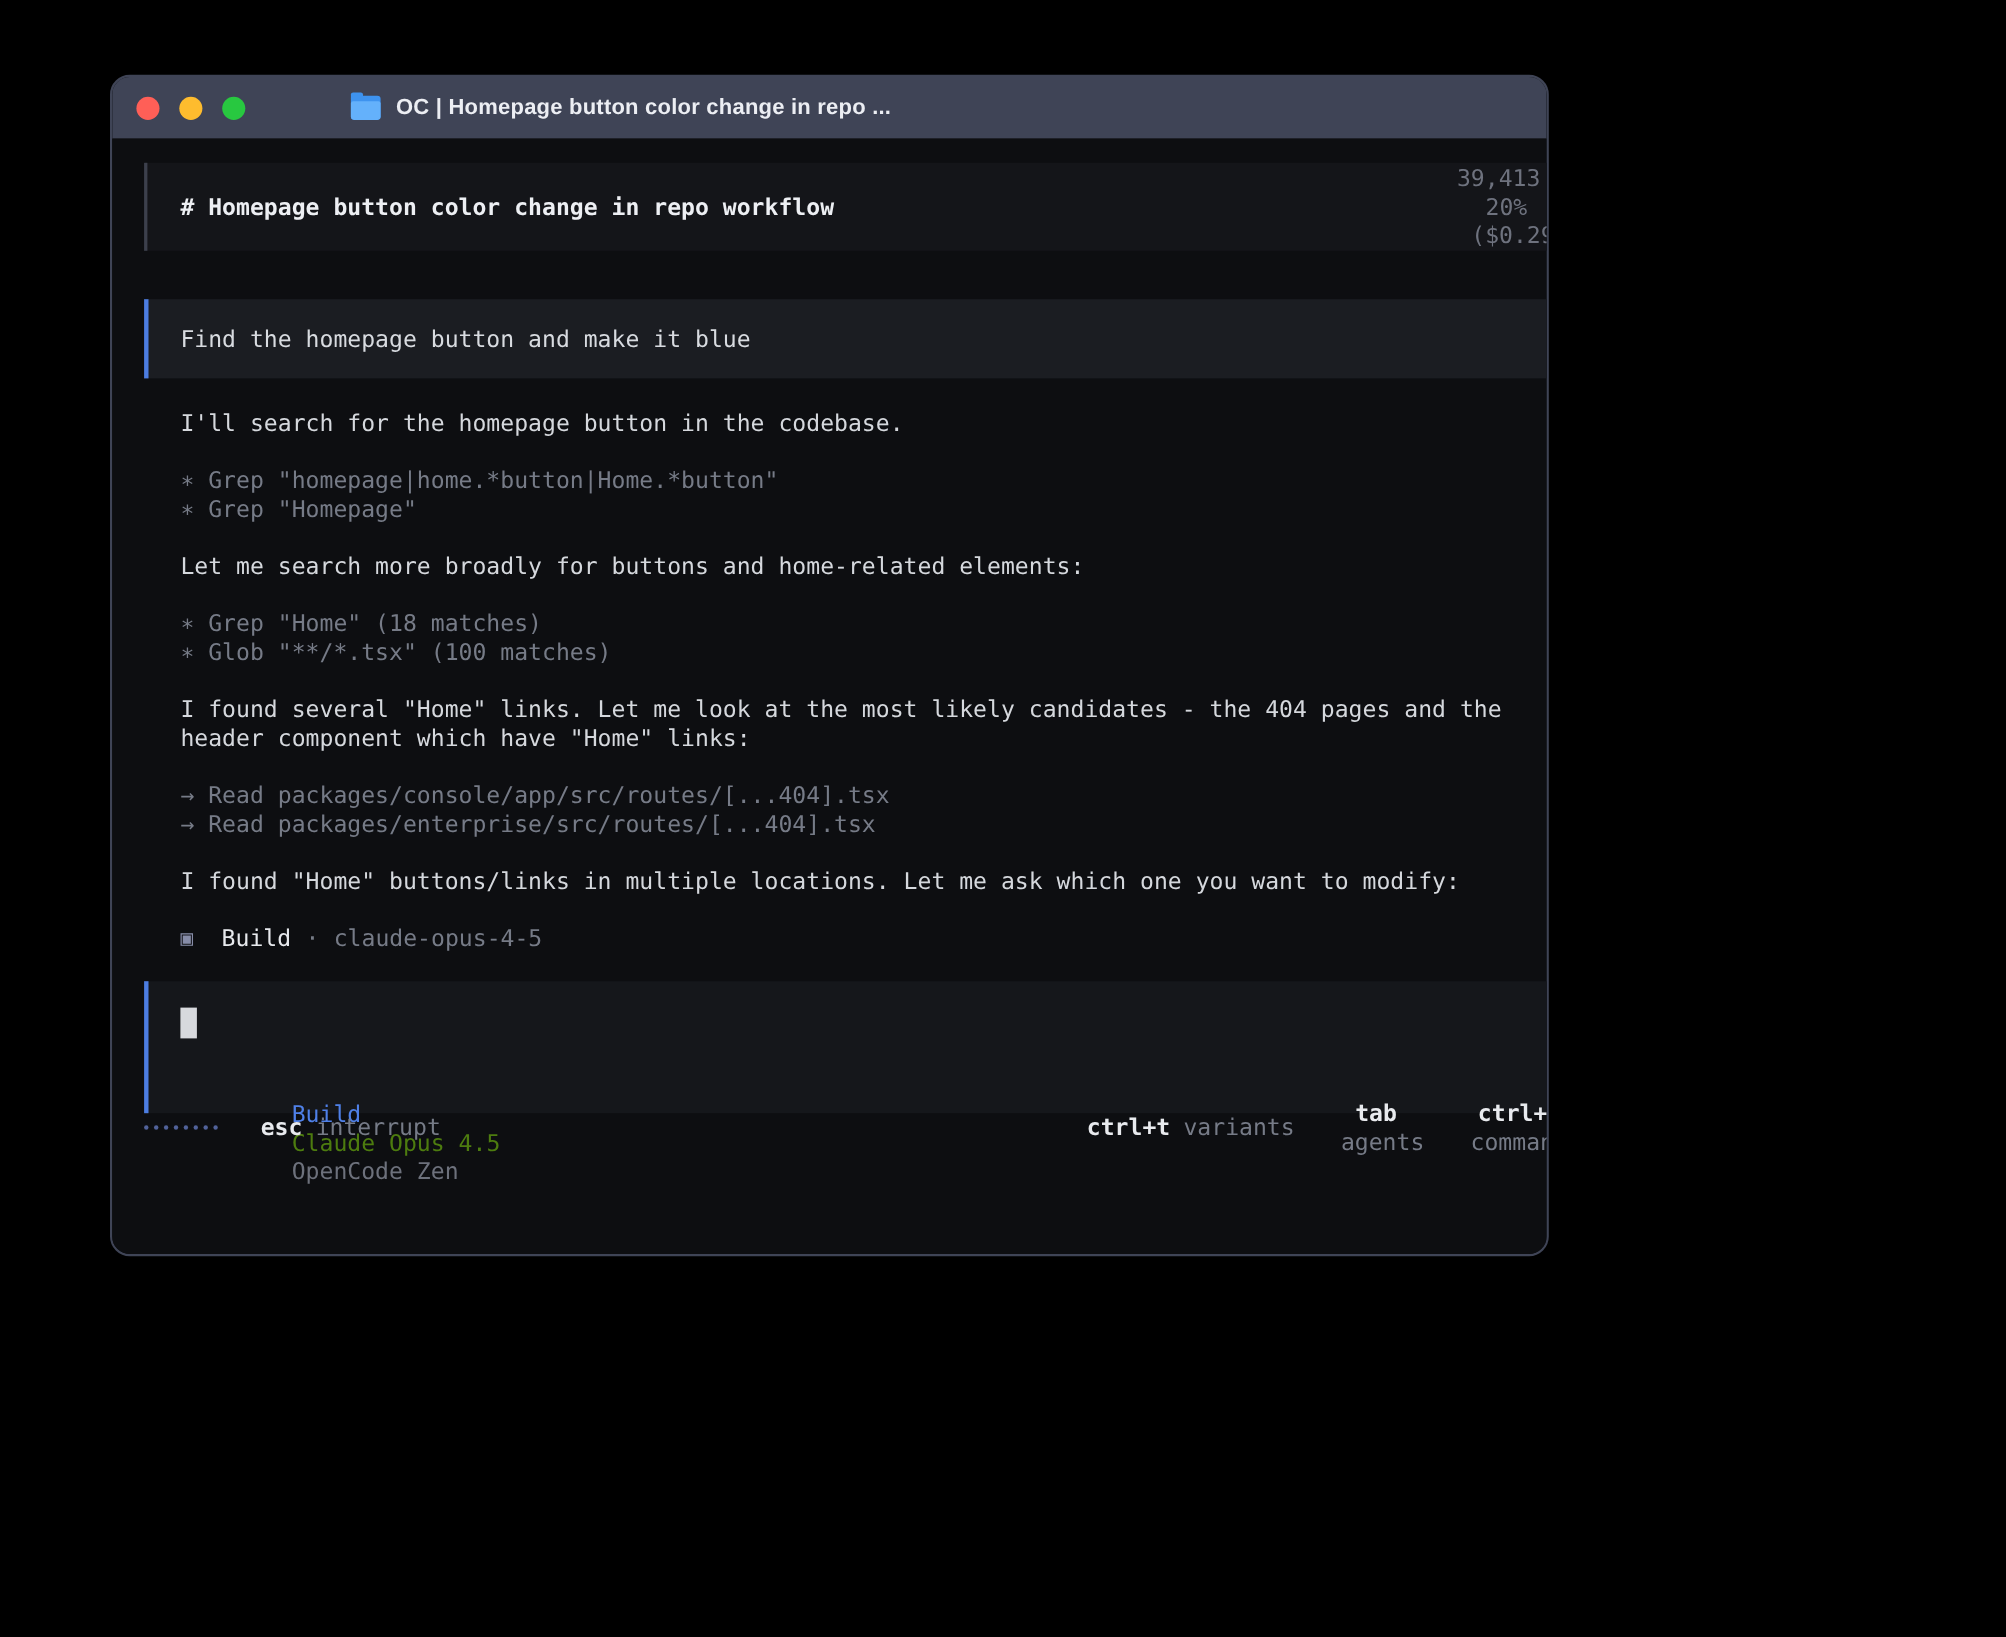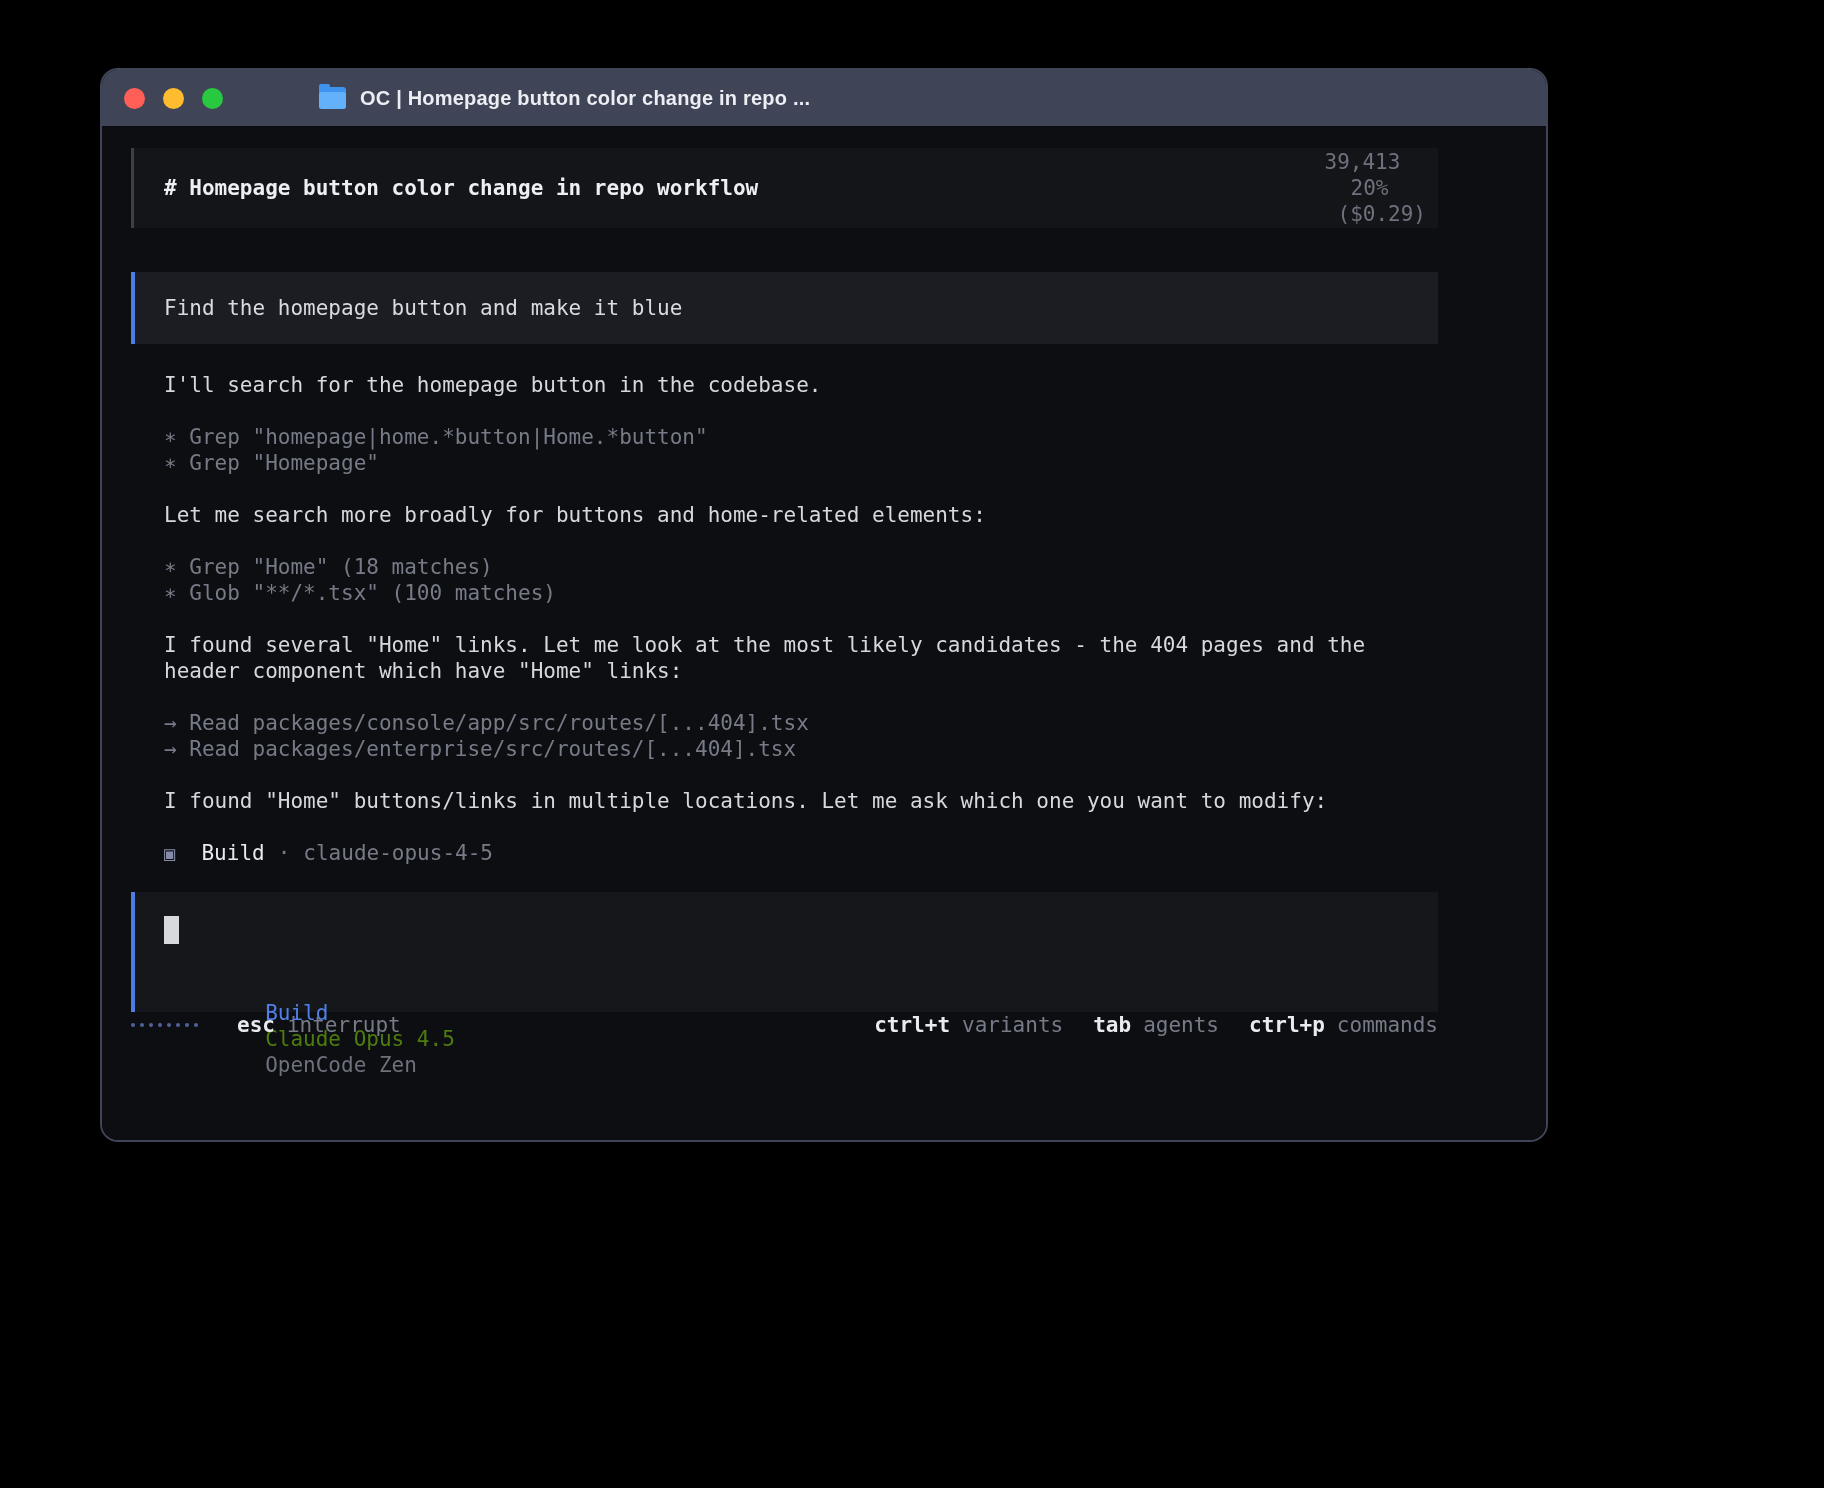--- a/index.html
+++ b/index.html
@@ -1,21 +1,21 @@
 <!DOCTYPE html>
 <html><head>
 <meta charset="utf-8">
 <style>
   * { margin: 0; padding: 0; box-sizing: border-box; }
   html, body { width: 1824px; height: 1488px; background: #000; overflow: hidden; }
   body { font-family: "DejaVu Sans Mono", monospace; }
 
   .window {
     position: absolute; left: 100px; top: 68px;
-    width: 1448px; height: 1074px;
+    width: 1308px; height: 1074px;
     border: 2px solid #3f4456; border-radius: 18px;
     background: #0d0e11; overflow: hidden;
     box-shadow: 0 20px 60px rgba(0,0,0,0.8);
   }
 
   .titlebar {
     height: 56px; background: #3f4456;
     display: flex; align-items: center; padding-left: 22px;
   }
   .lights { display: flex; gap: 18px; align-items: center; }
@@ -88,21 +88,21 @@
     white-space: pre;
     gap: 40px;
   }
   .status-left { display: flex; align-items: center; }
   .spinner-dots { display: flex; gap: 5px; align-items: center; margin-right: 39px; }
   .dot { width: 4px; height: 4px; border-radius: 50%; background: #51629a; }
   .key { font-weight: bold; color: #e8eaee; }
   .key-label { color: #767b87; margin-left: 12px; }
   .status-right { display: flex; align-items: center; }
   .shortcut { display: flex; align-items: center; }
-  .shortcut + .shortcut { margin-left: 30px; }
+  .shortcut + .shortcut { margin-left: 30px; flex-direction: column; }
 </style>
 </head>
 <body>
 
 <div class="window">
 
   <div class="titlebar">
     <div class="lights">
       <div class="light red"></div>
       <div class="light yellow"></div>

